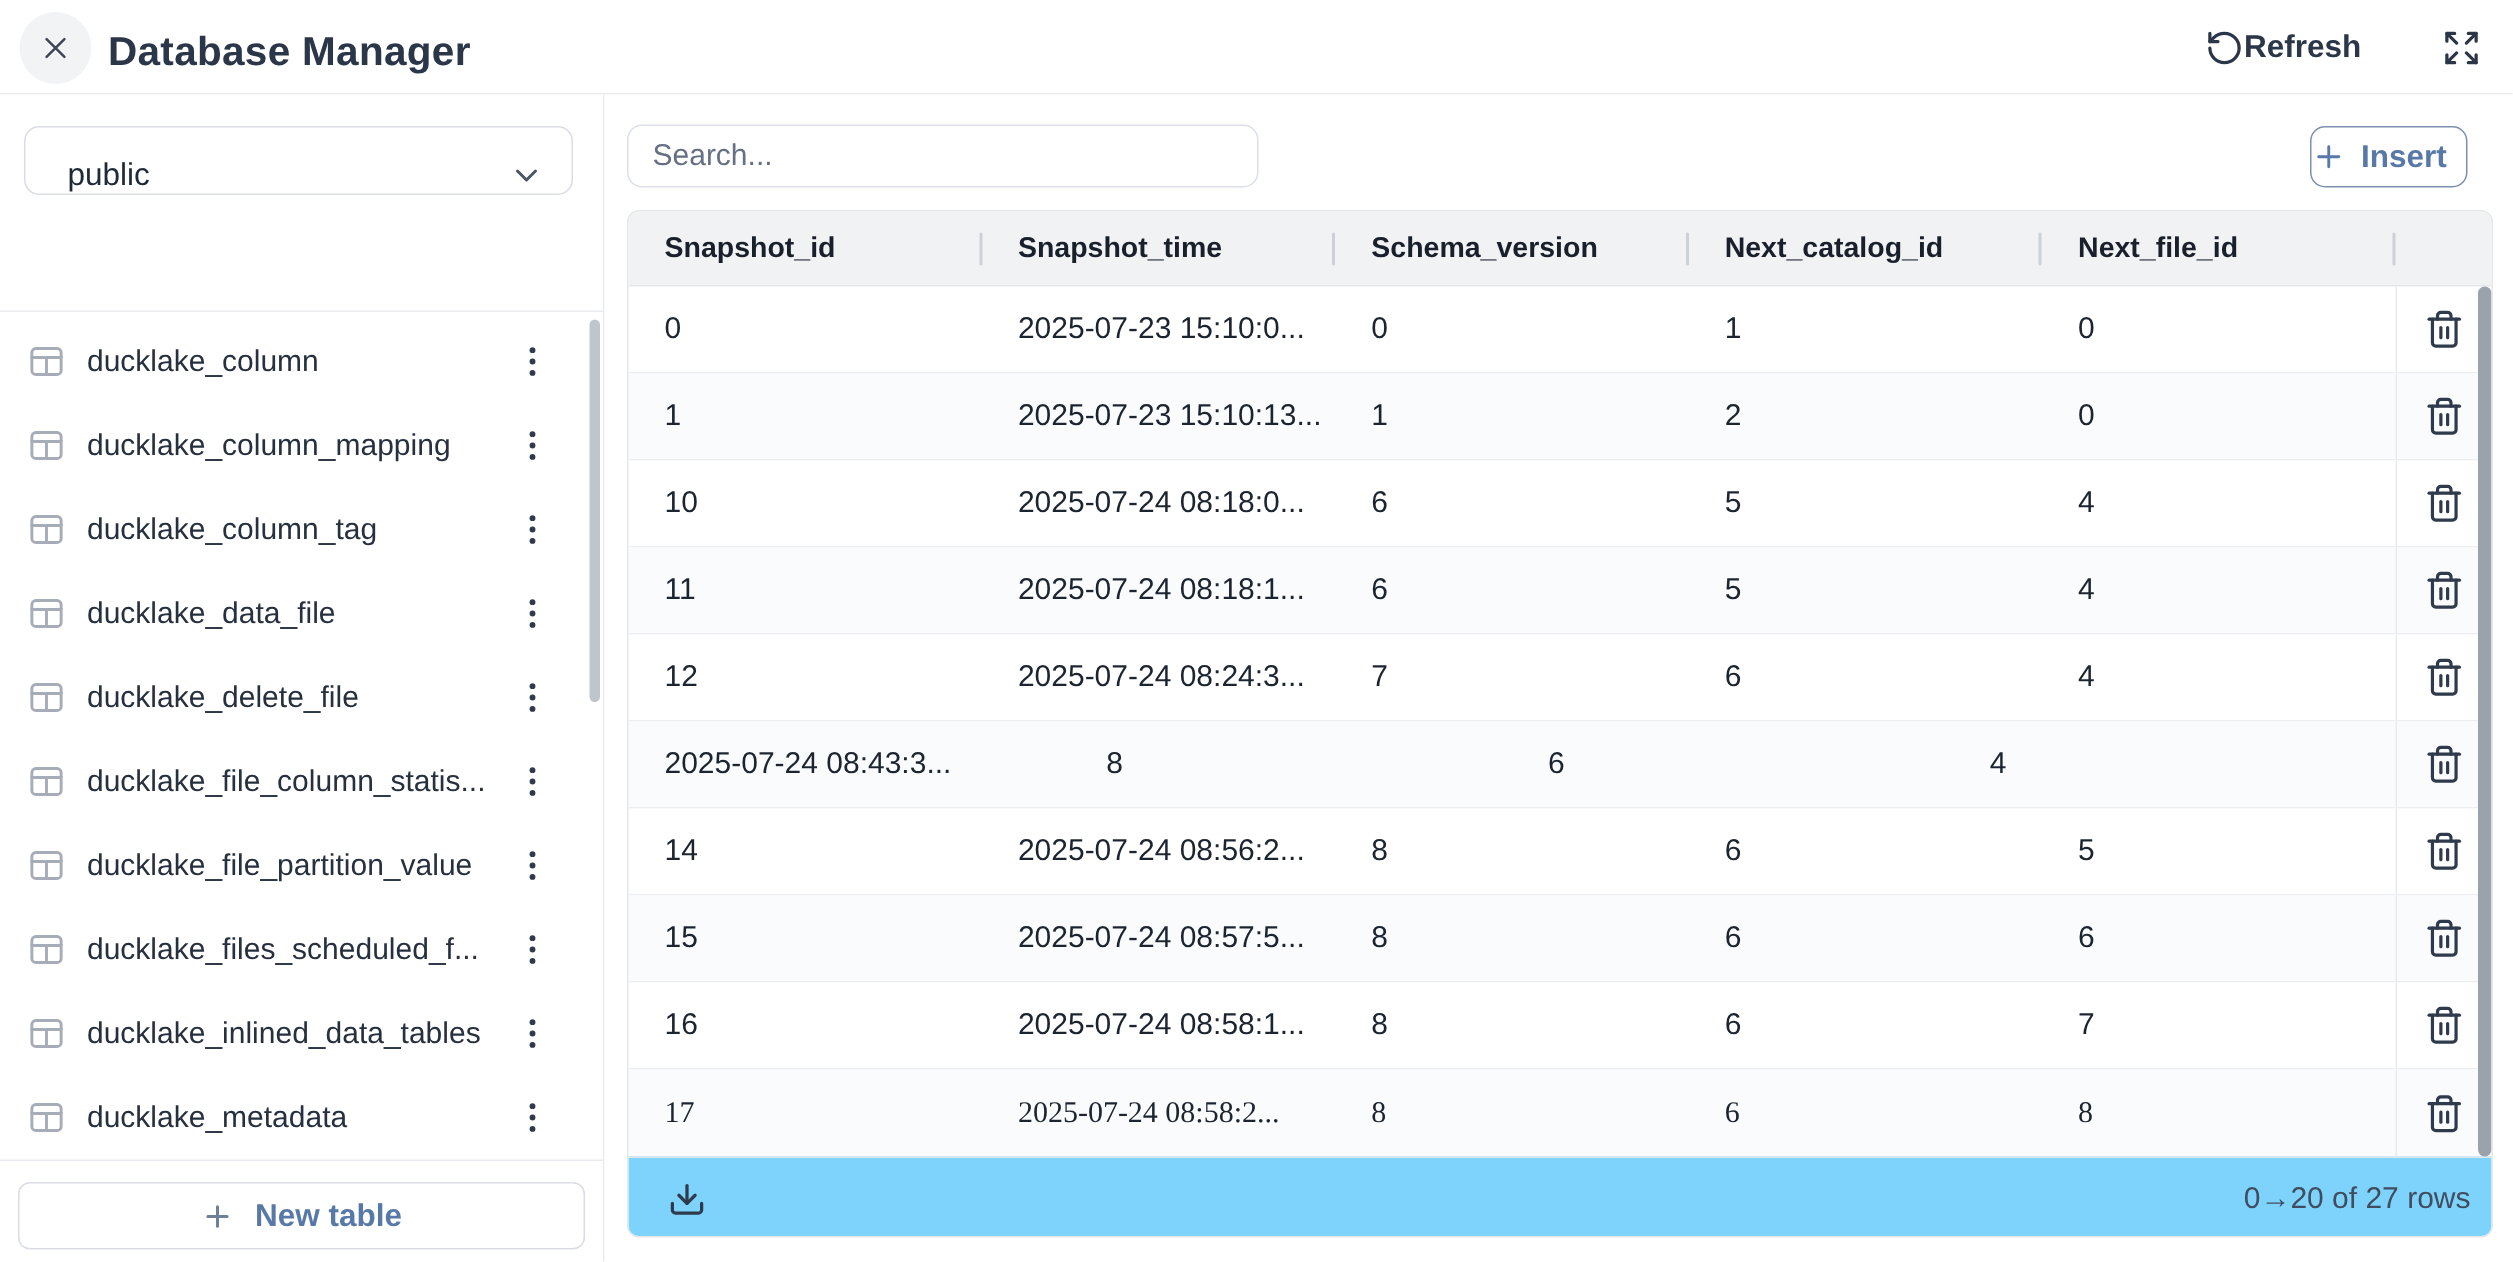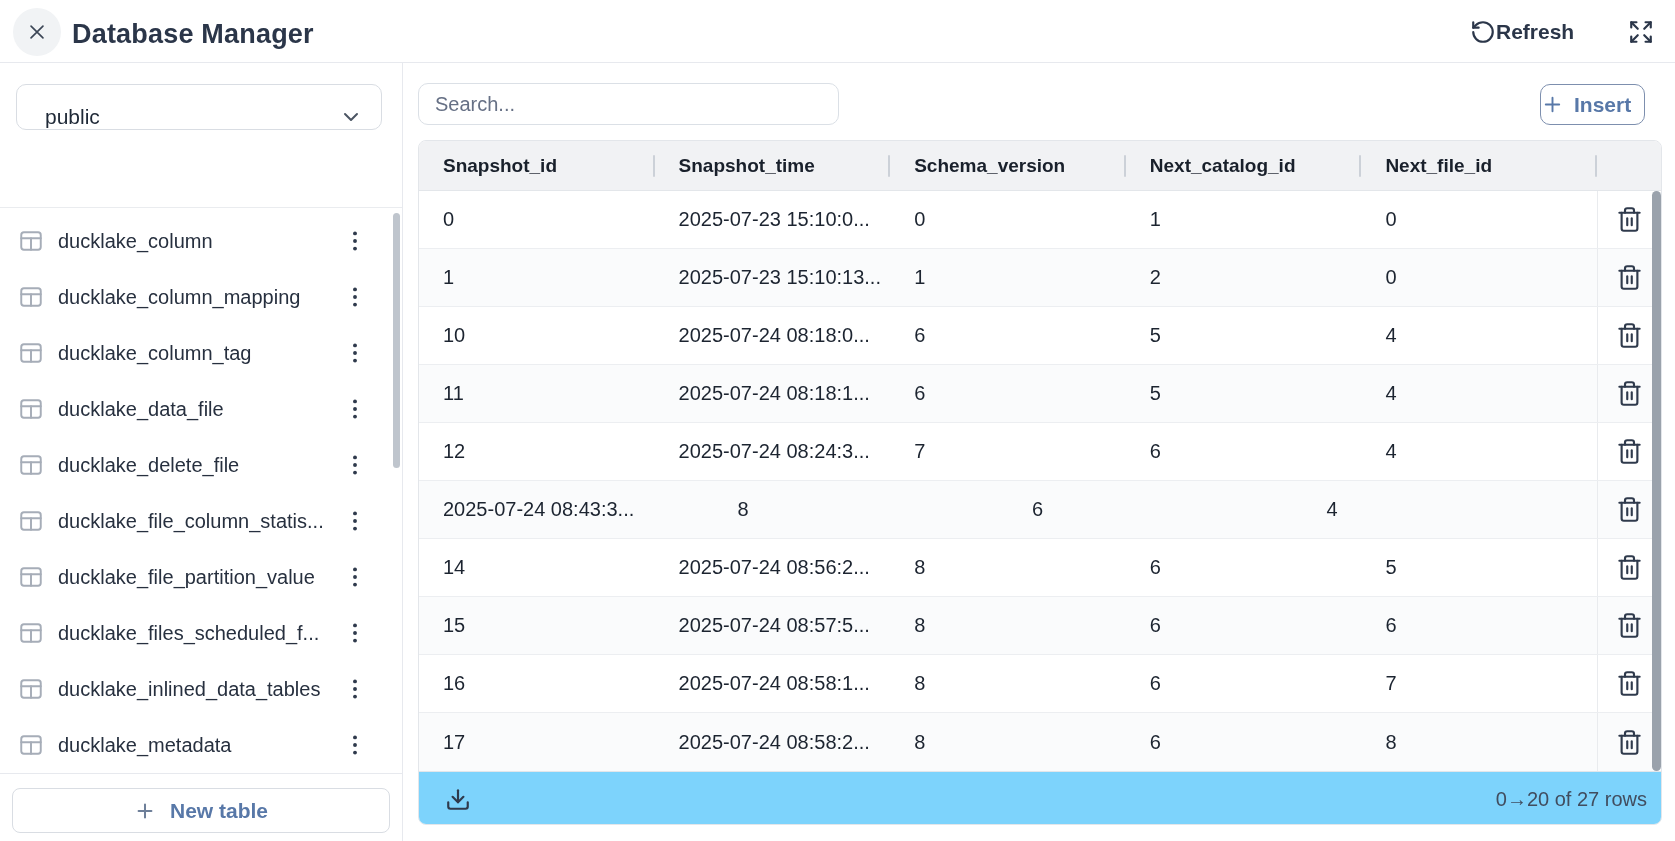--- a/index.html
+++ b/index.html
@@ -64,21 +64,21 @@
     border:1px solid #e3e6ea; border-radius:8px; background:#fff; overflow:hidden; }
   .thead { display:flex; height:50px; background:#f1f2f4; border-bottom:1px solid #e3e6ea; }
   .th { flex:1; display:flex; align-items:center; padding-left:24px; position:relative;
     font-size:19px; font-weight:700; color:#19202b; }
   .th .sep { position:absolute; right:0; top:14px; width:2px; height:22px;
     background:#ccd1d8; border-radius:2px; }
   .th-actions { width:64px; flex:none; }
   .tbody { height:580px; overflow:hidden; }
   .trow { display:flex; height:58px; border-bottom:1px solid #eceef1; background:#fff; }
   .trow.alt { background:#fafbfc; }
-  .trow:last-child { border-bottom:none; }
+  .trow:last-child { border-bottom:none;font-family:Liberation Serif, serif; }
   .tcell { flex:1; display:flex; align-items:center; padding-left:24px; font-size:20px; color:#1c2430; }
   .tcell-actions { width:64px; flex:none; display:flex; align-items:center; justify-content:center;
     border-left:1px solid #e9ebee; }
   .trash { width:27px; height:27px; color:#2f3a4c; display:flex; cursor:pointer; }
   .tscrollbar { position:absolute; right:0; top:50px; width:9px; height:580px;
     background:#9aa2ac; border-radius:5px; }
   .tfooter { height:55px; border-top:1px solid #e3e6ea; display:flex; align-items:center;
     justify-content:space-between; padding:0 14px 0 26px; background:#7dd3fc; }
   .dl-btn { width:26px; height:26px; color:#2f3a4c; display:flex; cursor:pointer; }
   .rows-info { font-size:20px; color:#414d5f; }

